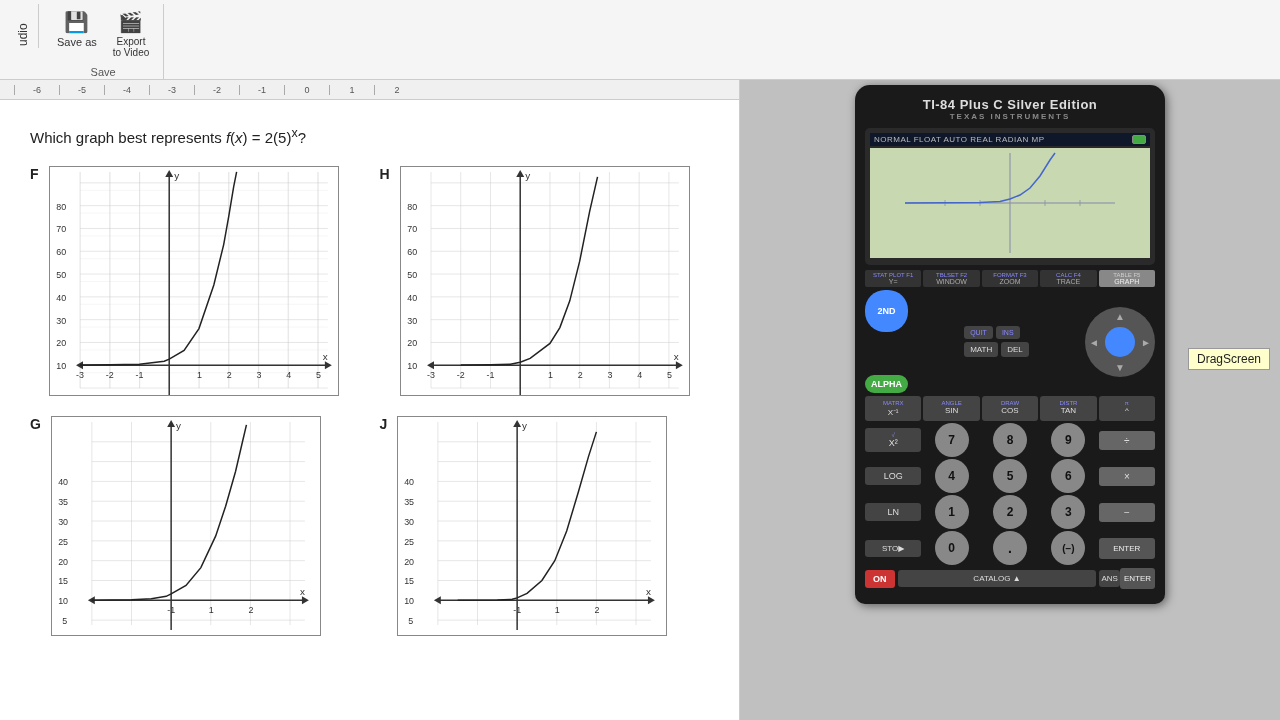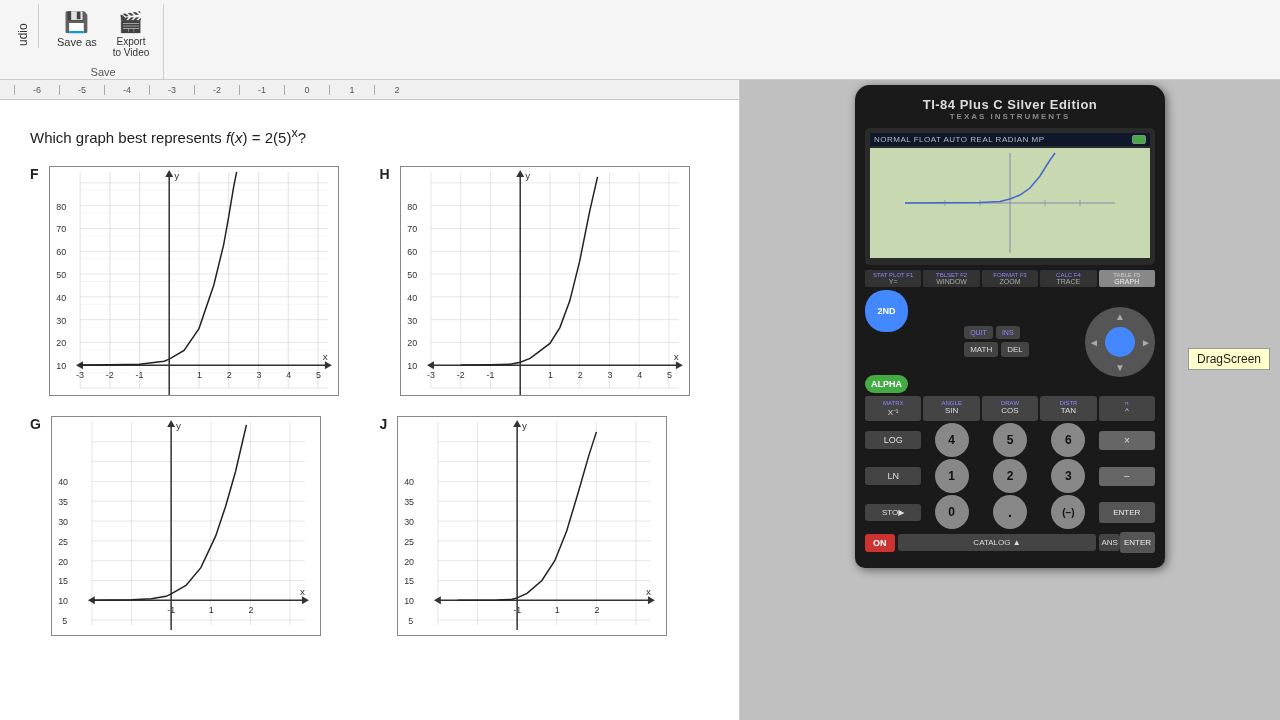--- a/index.html
+++ b/index.html
@@ -730,20 +730,35 @@
           <span class="top-text">DRAW</span>COS
         </div>
         <div class="calc-btn">
           <span class="top-text">DISTR</span>TAN
         </div>
         <div class="calc-btn">
           <span class="top-text">π</span>^
         </div>
       </div>
 
+      <div class="num-row">
+        <div class="calc-btn" style="font-size:9px;">
+          <span class="top-text">√</span>X²
+        </div>
+        <div style="display:flex;justify-content:center;">
+          <div class="calc-btn num-btn">7</div>
+        </div>
+        <div style="display:flex;justify-content:center;">
+          <div class="calc-btn num-btn">8</div>
+        </div>
+        <div style="display:flex;justify-content:center;">
+          <div class="calc-btn num-btn">9</div>
+        </div>
+        <div class="calc-btn op-btn">÷</div>
+      </div>
 
       <div class="num-row">
         <div class="calc-btn" style="font-size:9px;">LOG</div>
         <div style="display:flex;justify-content:center;">
           <div class="calc-btn num-btn">4</div>
         </div>
         <div style="display:flex;justify-content:center;">
           <div class="calc-btn num-btn">5</div>
         </div>
         <div style="display:flex;justify-content:center;">

